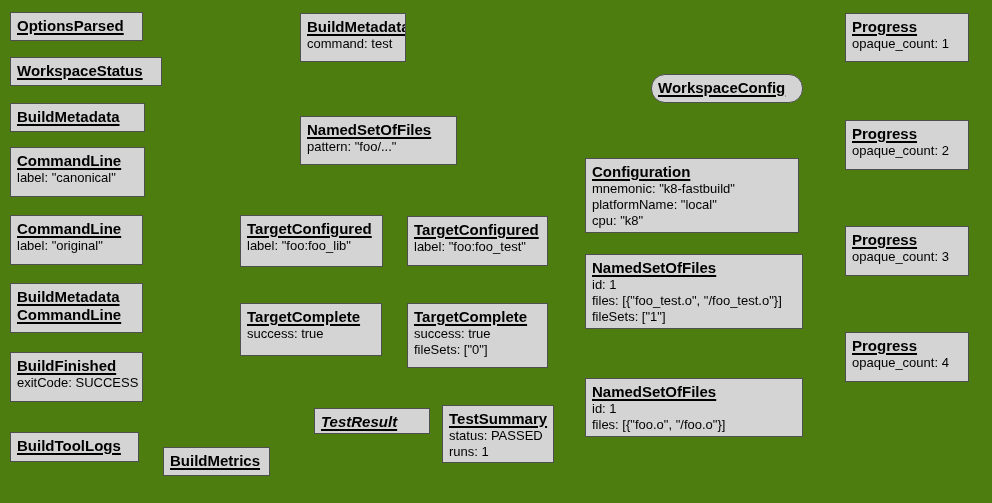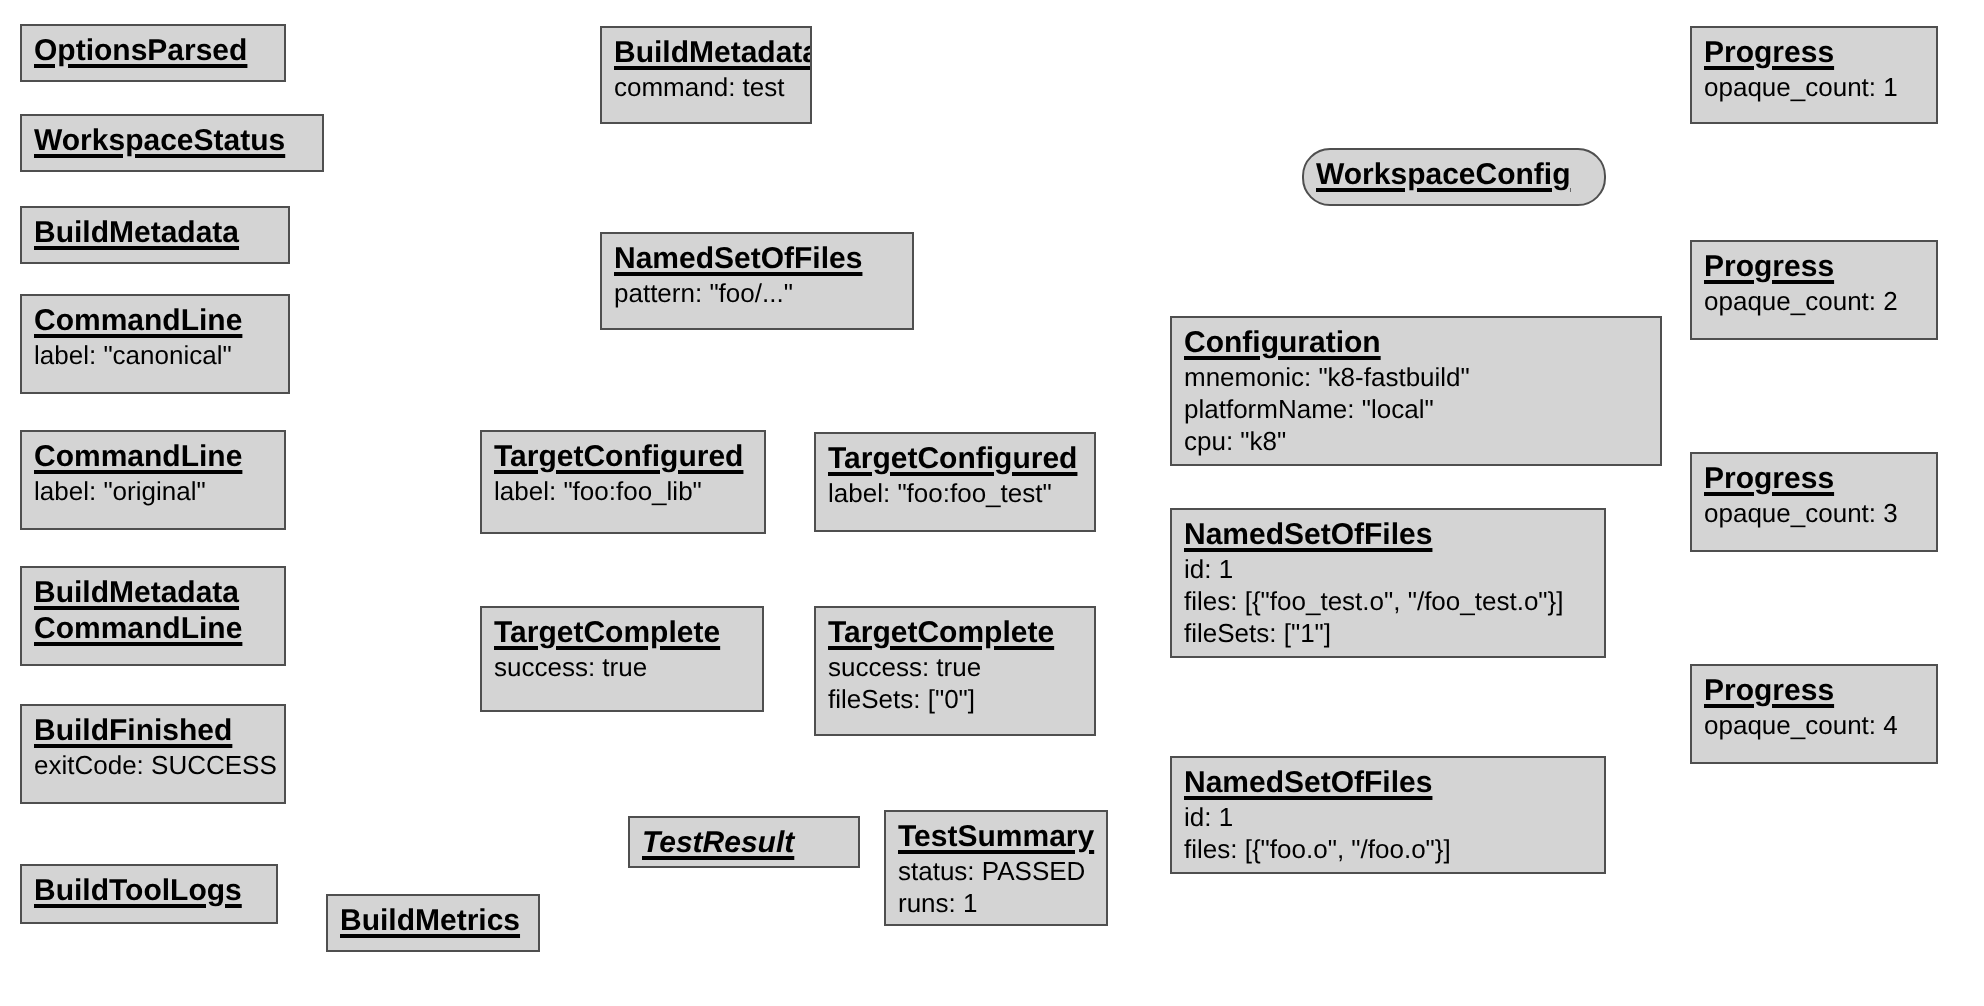--- a/index.html
+++ b/index.html
@@ -35,21 +35,21 @@
   }
   .box-line {
     font-size: 13px;
     line-height: 16px;
     white-space: nowrap;
   }
 </style>
 </head>
 <body>
 
-<div class="canvas" style="width: 992px; height: 503px; background: #ffffff;">
+<div class="canvas" style="width: 992px; height: 503px; background: #4d7c0f;">
     <div class="box" style="left: 10px; top: 12px; width: 133px; height: 29px; background: rgb(212, 212, 212); border-color: rgb(79, 79, 79); color: rgb(0, 0, 0);">
       <div class="box-title">OptionsParsed</div>
     </div>
     <div class="box" style="left: 10px; top: 57px; width: 152px; height: 29px; background: rgb(212, 212, 212); border-color: rgb(79, 79, 79); color: rgb(0, 0, 0);">
       <div class="box-title">WorkspaceStatus</div>
     </div>
     <div class="box" style="left: 10px; top: 103px; width: 135px; height: 29px; background: rgb(212, 212, 212); border-color: rgb(79, 79, 79); color: rgb(0, 0, 0);">
       <div class="box-title">BuildMetadata</div>
     </div>
     <div class="box" style="left: 10px; top: 147px; width: 135px; height: 50px; background: rgb(212, 212, 212); border-color: rgb(79, 79, 79); color: rgb(0, 0, 0);">
@@ -103,21 +103,21 @@
       <div class="box-line">status: PASSED</div>
     </div>
     <div class="box" style="left: 442px; top: 405px; width: 112px; height: 58px; background: rgb(212, 212, 212); border-color: rgb(79, 79, 79); color: rgb(0, 0, 0);">
       <div class="box-title">TestSummary</div>
       <div class="box-line">status: PASSED</div>
       <div class="box-line">runs: 1</div>
     </div>
     <div class="box" style="left: 651px; top: 74px; width: 152px; height: 29px; background: rgb(212, 212, 212); border-color: rgb(79, 79, 79); color: rgb(0, 0, 0); border-radius: 14px;">
       <div class="box-title">WorkspaceConfig</div>
     </div>
-    <div class="box" style="left: 585px; top: 158px; width: 246px; height: 75px; background: rgb(212, 212, 212); border-color: rgb(79, 79, 79); color: rgb(0, 0, 0);">
+    <div class="box" style="left: 585px; top: 158px; width: 214px; height: 75px; background: rgb(212, 212, 212); border-color: rgb(79, 79, 79); color: rgb(0, 0, 0);">
       <div class="box-title">Configuration</div>
       <div class="box-line">mnemonic: "k8-fastbuild"</div>
       <div class="box-line">platformName: "local"</div>
       <div class="box-line">cpu: "k8"</div>
     </div>
     <div class="box" style="left: 585px; top: 254px; width: 218px; height: 75px; background: rgb(212, 212, 212); border-color: rgb(79, 79, 79); color: rgb(0, 0, 0);">
       <div class="box-title">NamedSetOfFiles</div>
       <div class="box-line">id: 1</div>
       <div class="box-line">files: [{"foo_test.o", "/foo_test.o"}]</div>
       <div class="box-line">fileSets: ["1"]</div>

